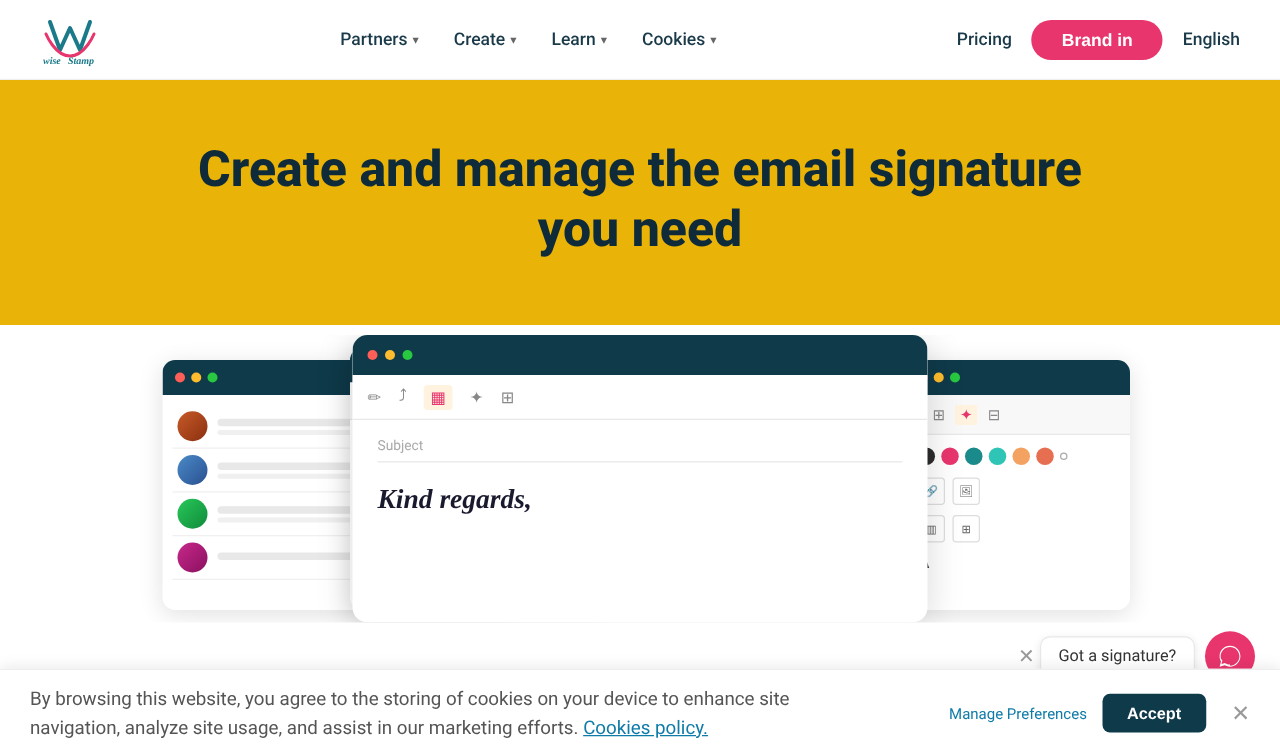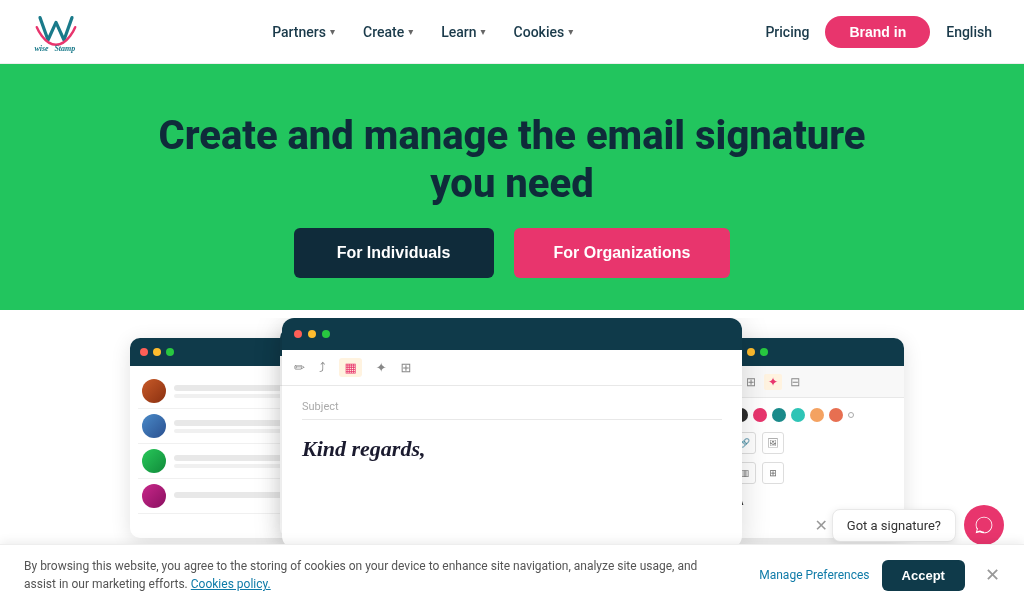--- a/index.html
+++ b/index.html
@@ -24,21 +24,21 @@
     .pricing-link { font-size: 14px; color: #1a3a4a; font-weight: 500; cursor: pointer; }
     .signin-btn {
       background: #e8356d; color: #fff; border: none; border-radius: 24px;
       padding: 8px 24px; font-size: 14px; font-weight: 600; cursor: pointer;
     }
     .language-btn { font-size: 14px; color: #1a3a4a; font-weight: 500; cursor: pointer; }
 
     
     .hero {
       text-align: center; padding: 48px 32px 32px;
-      background: #22c55e;
+      background: #eab308;
     }
     .hero h1 {
       font-size: 40px; font-weight: 800; color: #0f2b3a; line-height: 1.2;
       margin-bottom: 20px; max-width: 780px; margin-left: auto; margin-right: auto;
     }
     .hero p {
       font-size: 16px; color: #555; line-height: 1.6; max-width: 620px;
       margin: 0 auto 36px;
     }
     .hero-buttons { display: flex; justify-content: center; gap: 20px; }
@@ -140,21 +140,21 @@
     .er-line1 { height: 5px; background: #e8e8e8; border-radius: 2px; margin-bottom: 3px; }
     .er-line2 { height: 4px; background: #f0f0f0; border-radius: 2px; width: 70%; }
 
     
     .cookie-banner {
       position: absolute; bottom: 0; left: 0; right: 0; background: #fff;
       border-top: 1px solid #eee; padding: 12px 24px;
       display: flex; align-items: center; justify-content: space-between; z-index: 20;
       box-shadow: 0 -2px 10px rgba(0,0,0,0.08);
     }
-    .cookie-text { font-size: 12px; color: #555; max-width: 680px; line-height: 1.5; }
+    .cookie-text { font-size: 15px; color: #555; max-width: 680px; line-height: 1.5; }
     .cookie-link { color: #0f7ba8; text-decoration: underline; cursor: pointer; }
     .cookie-actions { display: flex; align-items: center; gap: 12px; flex-shrink: 0; }
     .manage-prefs { font-size: 12px; color: #0f7ba8; cursor: pointer; white-space: nowrap; }
     .accept-btn {
       background: #0f3a4a; color: #fff; border: none; border-radius: 6px;
       padding: 8px 20px; font-size: 13px; font-weight: 600; cursor: pointer;
     }
     .close-cookie { background: none; border: none; font-size: 18px; color: #999; cursor: pointer; margin-left: 8px; }
 
     
@@ -209,24 +209,20 @@
 
   <div class="nav-right">
     <span class="pricing-link">Pricing</span>
     <button class="signin-btn">Brand in</button>
     <span class="language-btn">English</span>
   </div>
 </nav>
 
 <section class="hero">
   <h1>Create and manage the email signature you need</h1>
-  <div class="hero-buttons">
-    <button class="btn-individuals">For Individuals</button>
-    <button class="btn-organizations">For Organizations</button>
-  </div>
 </section>
 
 <div class="screenshots">
 
   <div class="window-left">
     <div class="wl-titlebar">
       <div class="dot dot-red"></div>
       <div class="dot dot-yellow"></div>
       <div class="dot dot-green"></div>
     </div>

